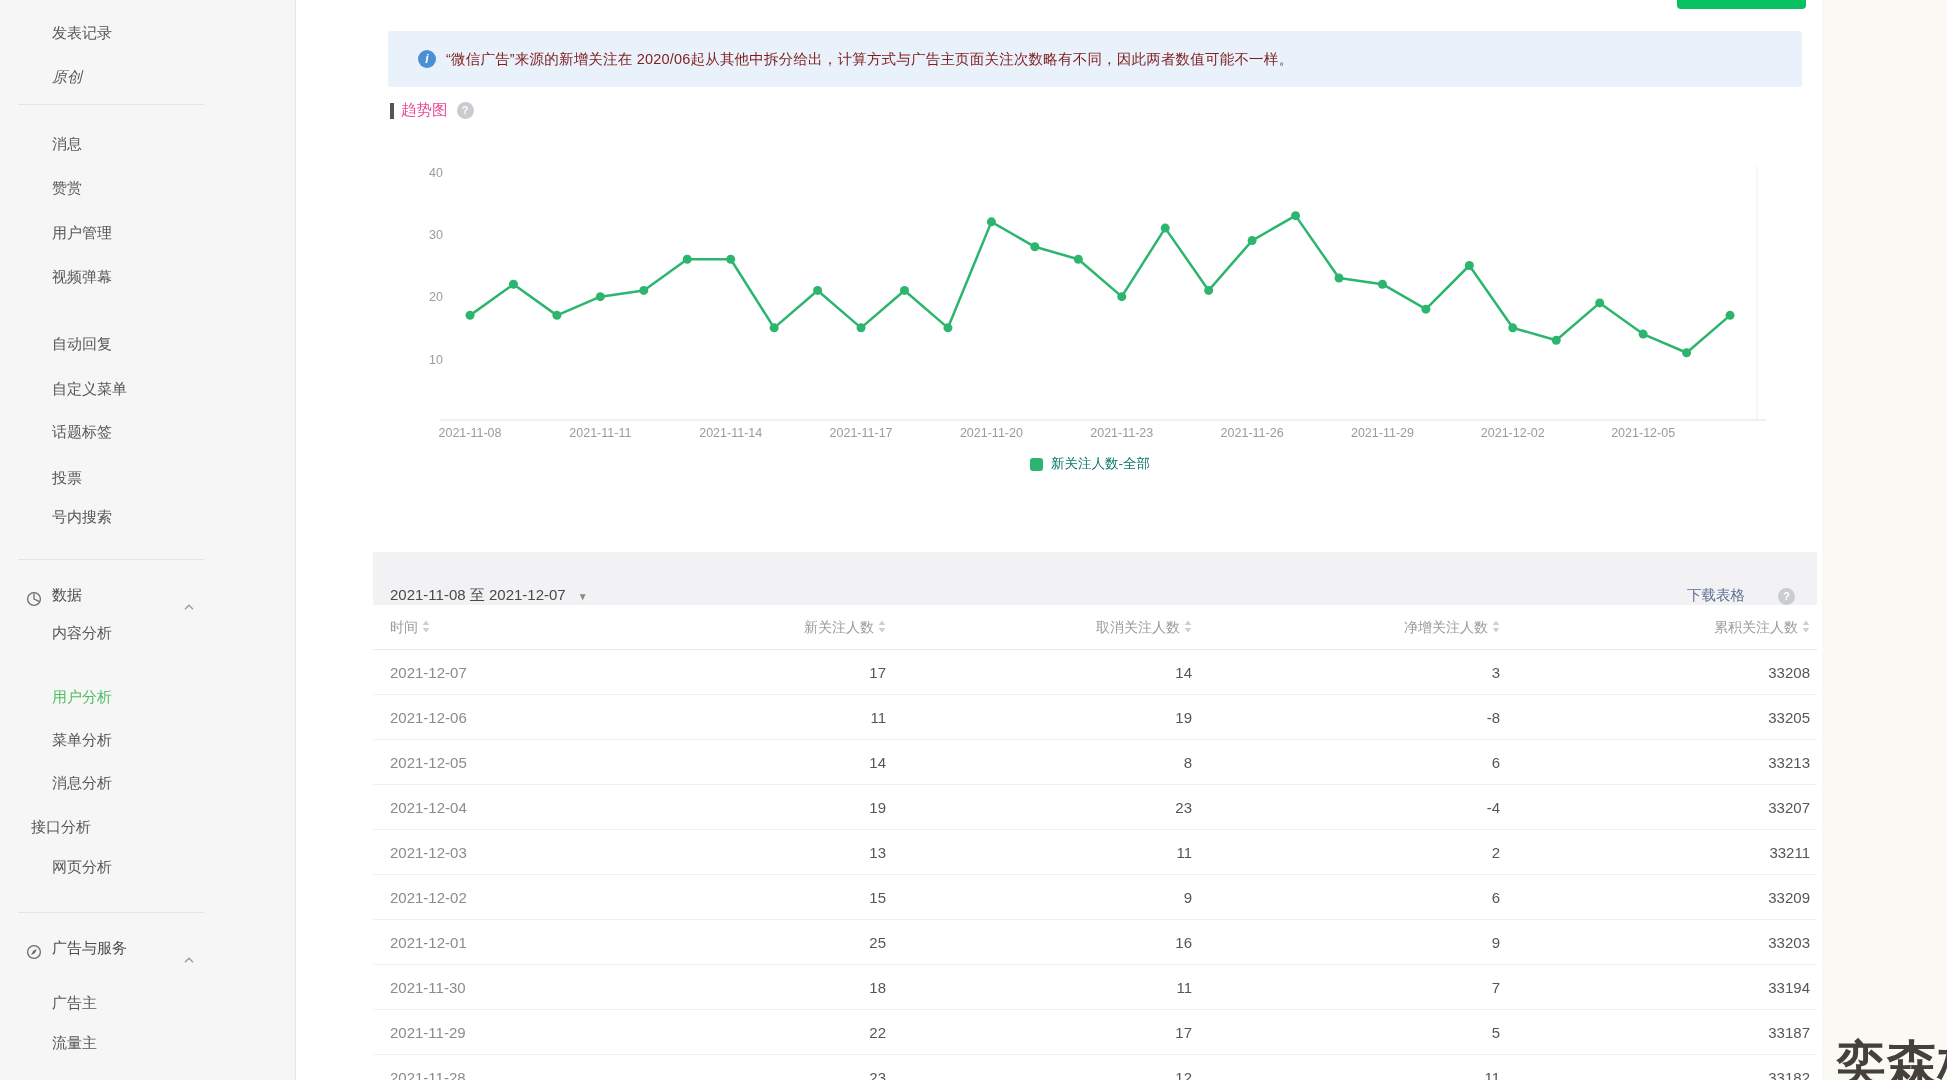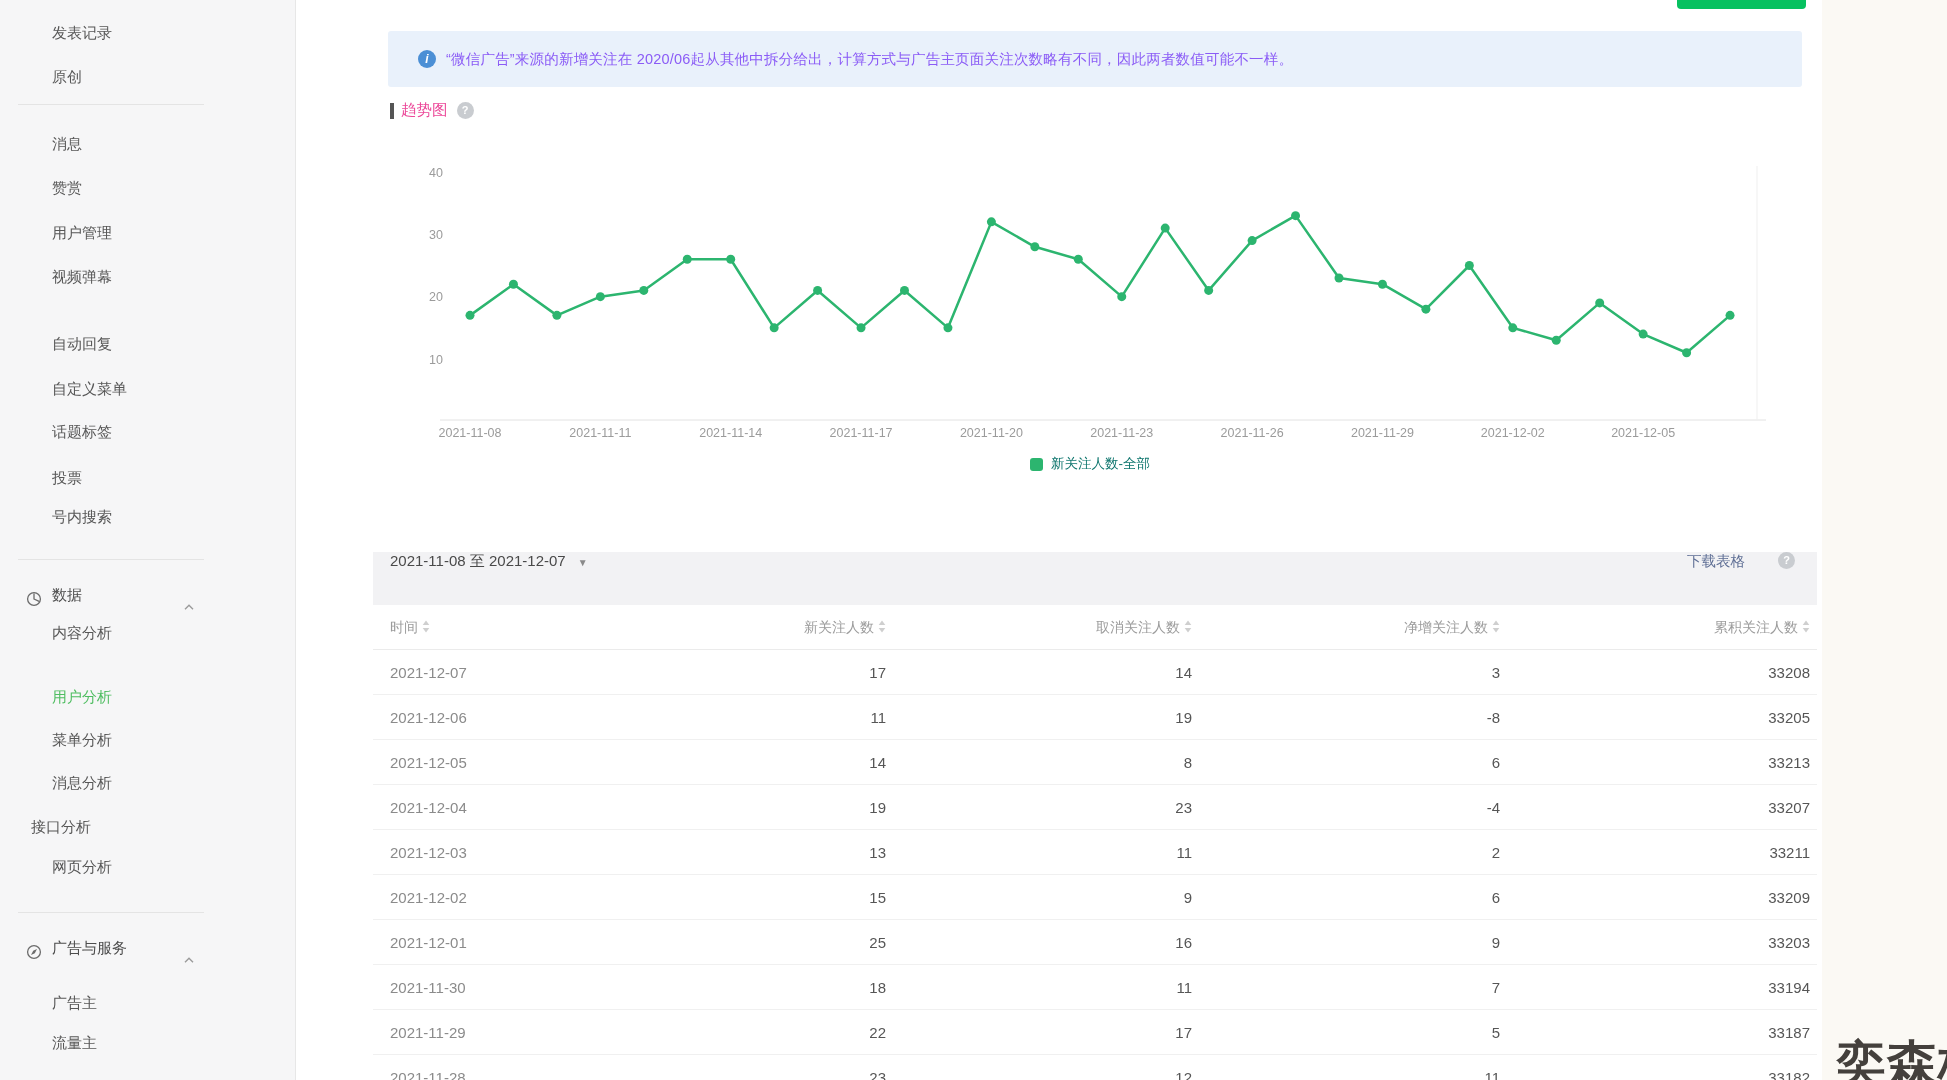--- a/index.html
+++ b/index.html
@@ -33,40 +33,40 @@
   
   .banner {
     position:absolute; left:388px; top:31px; width:1414px; height:56px;
     background:#e9f1fb; border-radius:3px; display:flex; align-items:center;
   }
   .info-ic {
     width:18px; height:18px; border-radius:50%; background:#4b8fd5; color:#fff;
     font-size:12px; font-weight:bold; text-align:center; line-height:18px;
     margin-left:30px; flex:0 0 18px; font-style:italic;
   }
-  .banner-text { margin-left:10px; font-size:14.5px; color:#8b5cf6; letter-spacing:.2px; }
+  .banner-text { margin-left:10px; font-size:14.5px; color:#7f1d1d; letter-spacing:.2px; }
   
   .trend-head { position:absolute; left:390px; top:100px; display:flex; align-items:center; }
   .trend-head .bar { width:4px; height:16px; background:#555; margin-right:7px; }
   .trend-head .ttl { font-size:15.5px; color:#ec4899; }
   .help-ic {
     display:inline-block; width:17px; height:17px; border-radius:50%; background:#c9ccd0;
     color:#fff; font-size:11px; font-weight:bold; text-align:center; line-height:17px;
     margin-left:9px; cursor:pointer;
   }
   
   #chart { position:absolute; left:0; top:0; width:1947px; height:540px; }
   #chart text { font-family:"Liberation Sans", sans-serif; }
   .legend { position:absolute; left:1030px; top:455px; display:flex; align-items:center; cursor:pointer; }
   .legend-sq { width:13px; height:13px; border-radius:3px; background:#2cb56f; margin-right:8px; }
   .legend-lbl { font-size:13.5px; color:#0f766e; }
   
   .datebar {
     position:absolute; left:373px; top:552px; width:1444px; height:53px;
-    background:#f2f2f4; display:flex; align-items:flex-start;
+    background:#f2f2f4; display:flex; align-items:flex-end;
   }
   .range { margin-left:17px; font-size:15px; color:#494949; cursor:pointer; }
   .range .caret { font-size:10px; color:#8a8a8a; margin-left:8px; }
   .download { position:absolute; right:72px; font-size:14.5px; color:#5f6f95; cursor:pointer; }
   .help2 { position:absolute; right:22px; margin-left:0; }
   
   .table { position:absolute; left:373px; top:605px; width:1444px; background:#fff; }
   .t-row { position:relative; height:45px; border-bottom:1px solid #f0f0f0; }
   .t-row.head { border-bottom:1px solid #ebebeb; }
   .t-cell { position:absolute; top:0; line-height:45px; font-size:15px; color:#565656; }
@@ -79,21 +79,21 @@
   .watermark {
     position:absolute; left:1836px; top:1031px; font-size:50px; font-weight:bold;
     color:#44403c; white-space:nowrap; letter-spacing:1px;
   }
 </style>
 </head>
 <body>
 
 <div class="sidebar" id="sidebar">
     <div class="sb-item" style="top: 18px;">发表记录</div>
-    <div class="sb-item" style="top: 62px;">原创</div>
+    <div class="sb-item" style="top: 62px; font-style: italic;">原创</div>
     <div class="sb-divider" style="top: 104px;"></div>
     <div class="sb-item" style="top: 129px;">消息</div>
     <div class="sb-item" style="top: 173px;">赞赏</div>
     <div class="sb-item" style="top: 218px;">用户管理</div>
     <div class="sb-item" style="top: 262px;">视频弹幕</div>
     <div class="sb-item" style="top: 329px;">自动回复</div>
     <div class="sb-item" style="top: 374px;">自定义菜单</div>
     <div class="sb-item" style="top: 417px;">话题标签</div>
     <div class="sb-item" style="top: 463px;">投票</div>
     <div class="sb-item" style="top: 502px;">号内搜索</div>

